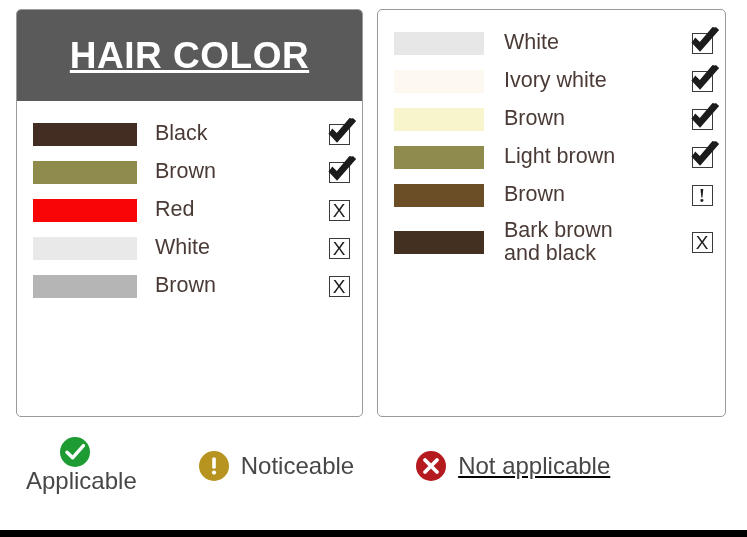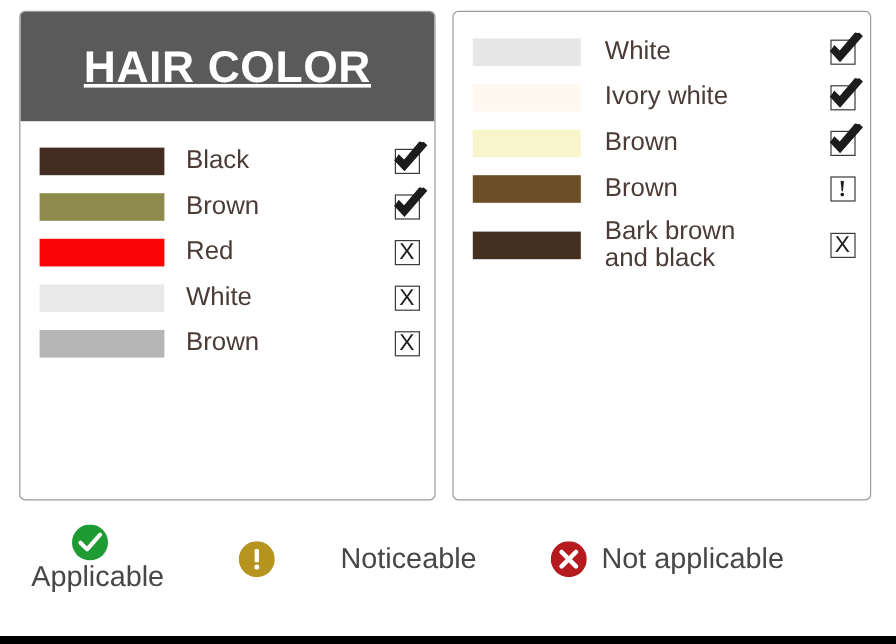--- a/index.html
+++ b/index.html
@@ -151,22 +151,22 @@
     display: flex;
     flex-direction: row;
     align-items: center;
   }
   .legend-item {
     display: flex;
     flex-direction: row;
     align-items: center;
   }
   .legend-item-applicable   { margin-left: 14px; flex-direction: column; }
-  .legend-item-noticeable   { margin-left: 62px; gap: 43px; }
-  .legend-item-notapplicable{ margin-left: 62px; }
+  .legend-item-noticeable   { margin-left: 62px; }
+  .legend-item-notapplicable{ margin-left: 62px; text-decoration: underline; }
 
   .legend-icon {
     width: 30px;
     height: 30px;
     border-radius: 50%;
     flex: 0 0 auto;
     position: relative;
     display: block;
   }
   .legend-icon svg { display: block; }
@@ -296,20 +296,32 @@
           <div class="mark-cell">
             <div class="mark-box">
                 <svg width="30" height="28" viewBox="0 0 30 28">
                   <path d="M3 14 L10 21 L27 1 L22.5 0 L9.8 15 L5.2 10.5 Z" fill="#1c1c1c"></path>
                   <path d="M3 14 L10 21.5 L27.5 1.5" stroke="#1c1c1c" stroke-width="4.4" fill="none" stroke-linecap="butt"></path>
                 </svg>
               </div>
           </div>
         </div>
 
+        <div class="row">
+          <div class="swatch" style="background: rgb(143, 139, 76);"></div>
+          <div class="row-label">Light brown</div>
+          <div class="mark-cell">
+            <div class="mark-box">
+                <svg width="30" height="28" viewBox="0 0 30 28">
+                  <path d="M3 14 L10 21 L27 1 L22.5 0 L9.8 15 L5.2 10.5 Z" fill="#1c1c1c"></path>
+                  <path d="M3 14 L10 21.5 L27.5 1.5" stroke="#1c1c1c" stroke-width="4.4" fill="none" stroke-linecap="butt"></path>
+                </svg>
+              </div>
+          </div>
+        </div>
 
         <div class="row">
           <div class="swatch" style="background: rgb(107, 77, 38);"></div>
           <div class="row-label">Brown</div>
           <div class="mark-cell">
             <div class="mark-box">
                 <span class="mark-glyph" style="position: absolute; left: 0px; top: 0px; width: 100%; height: 100%; display: flex; align-items: center; justify-content: center;">!</span>
               </div>
           </div>
         </div>

